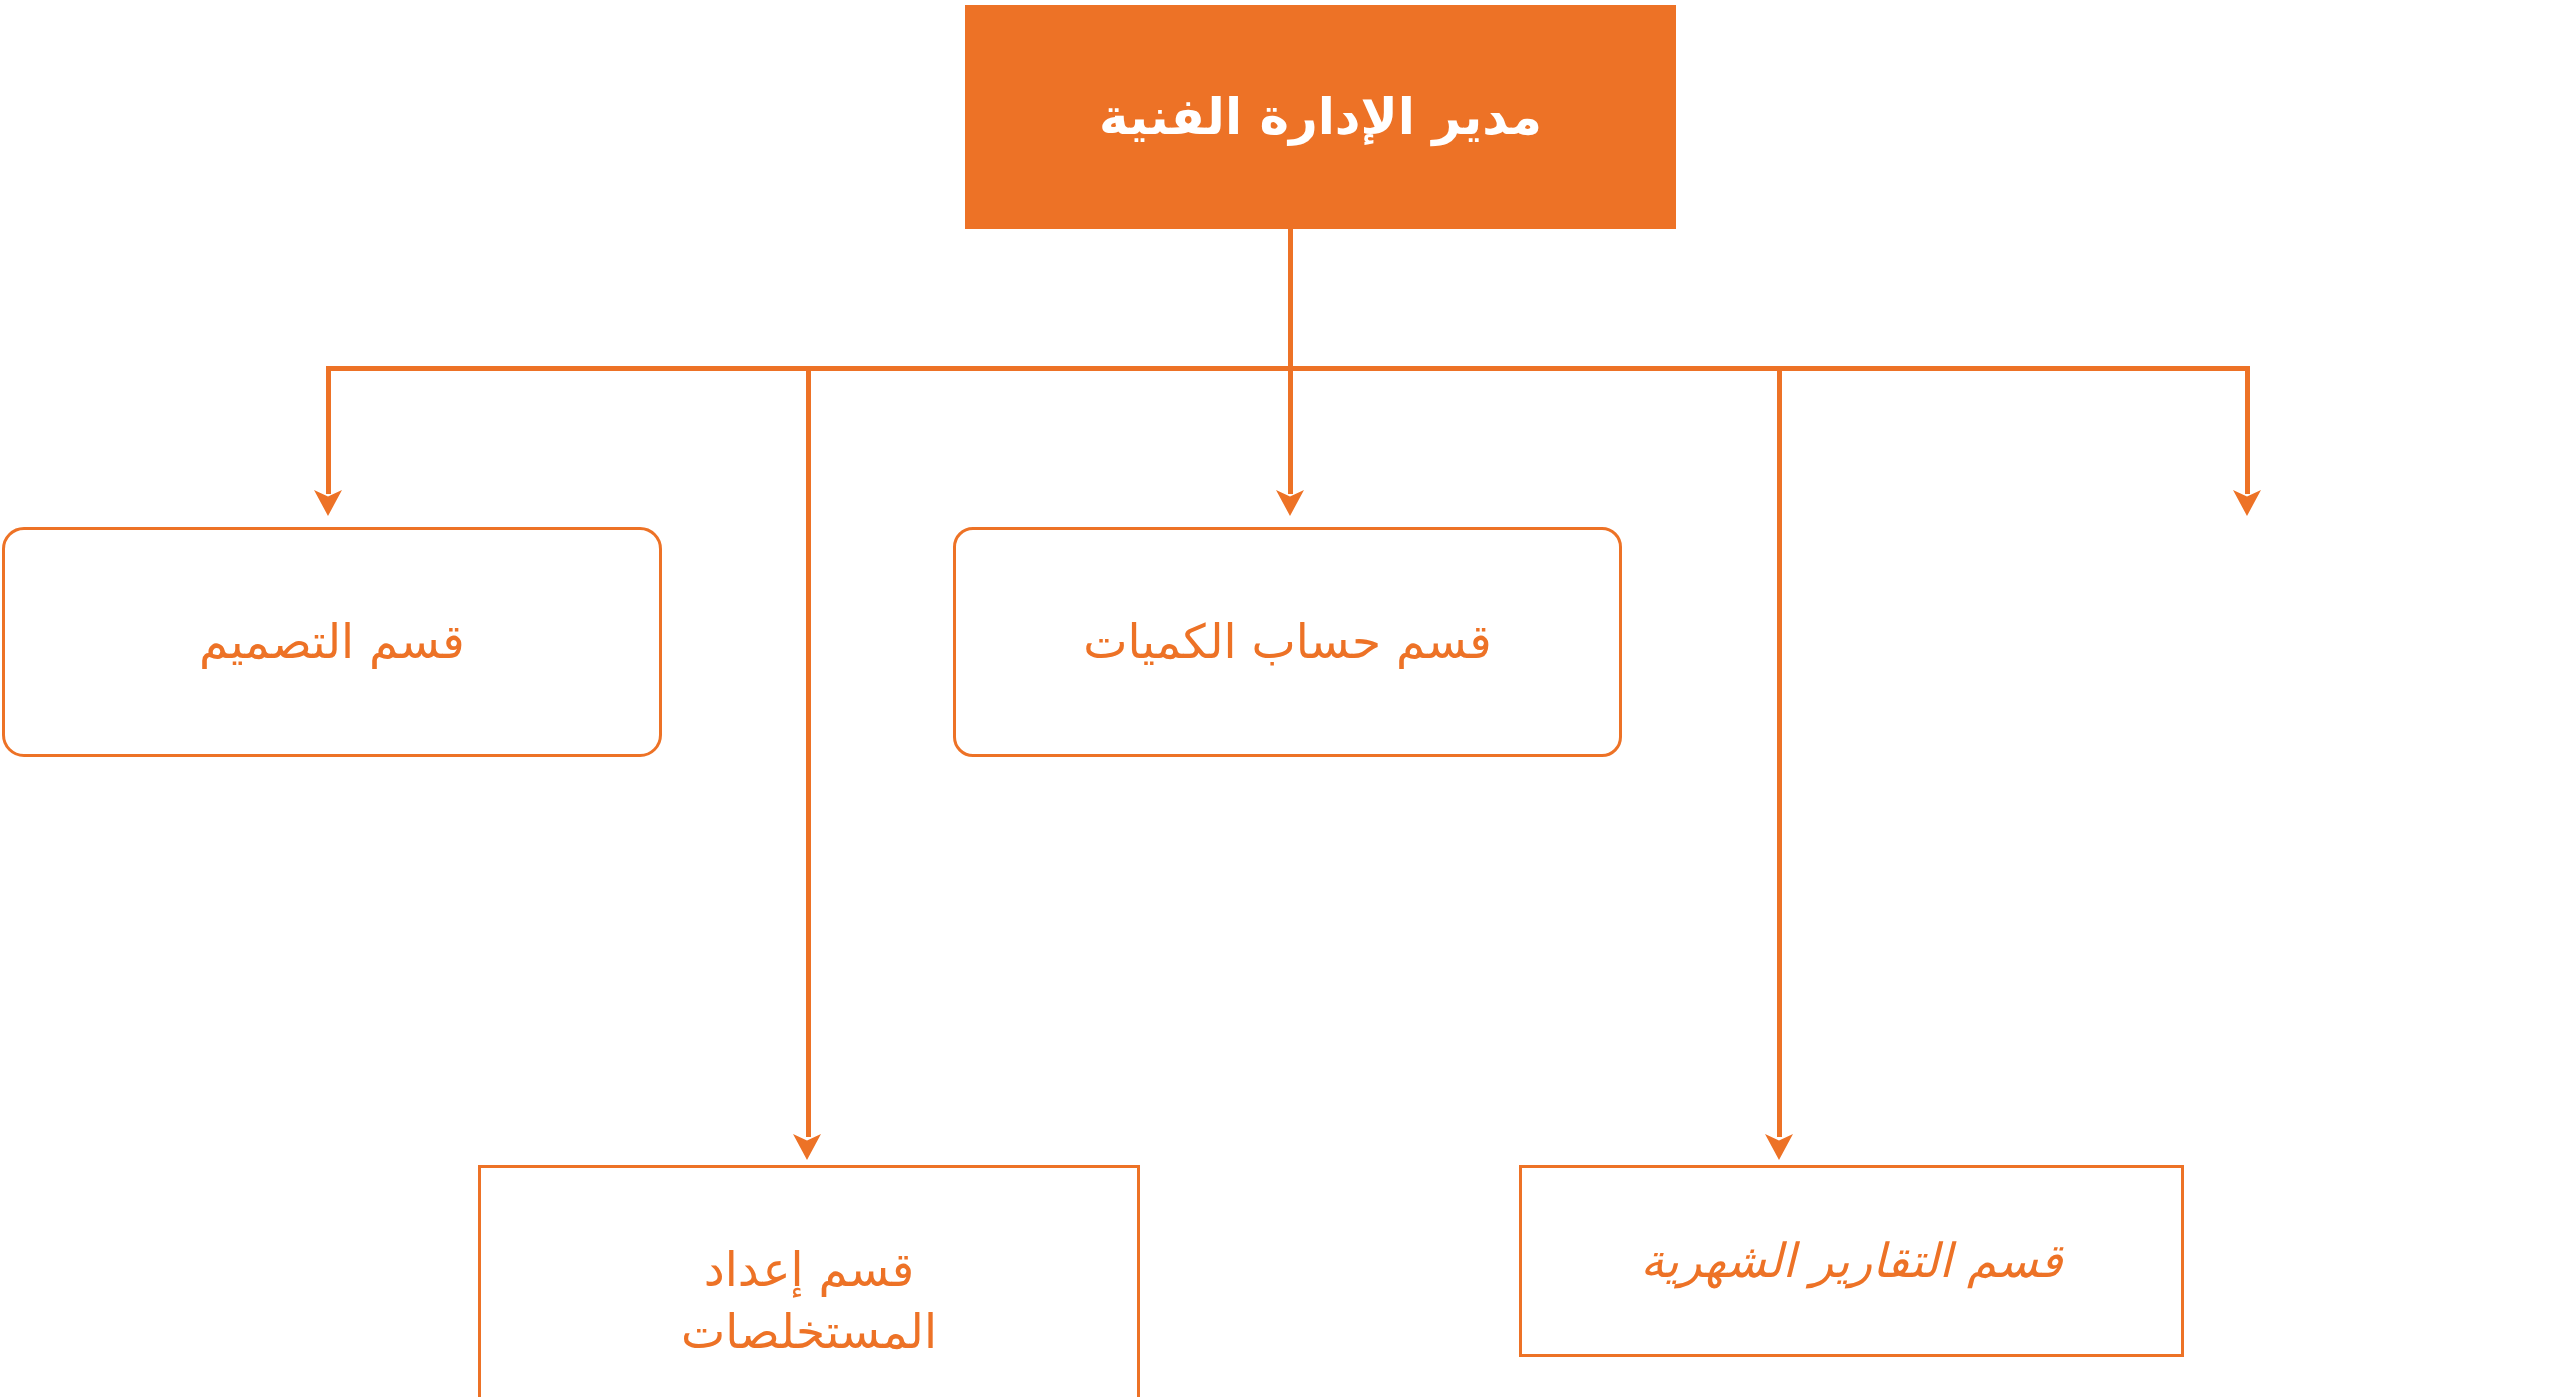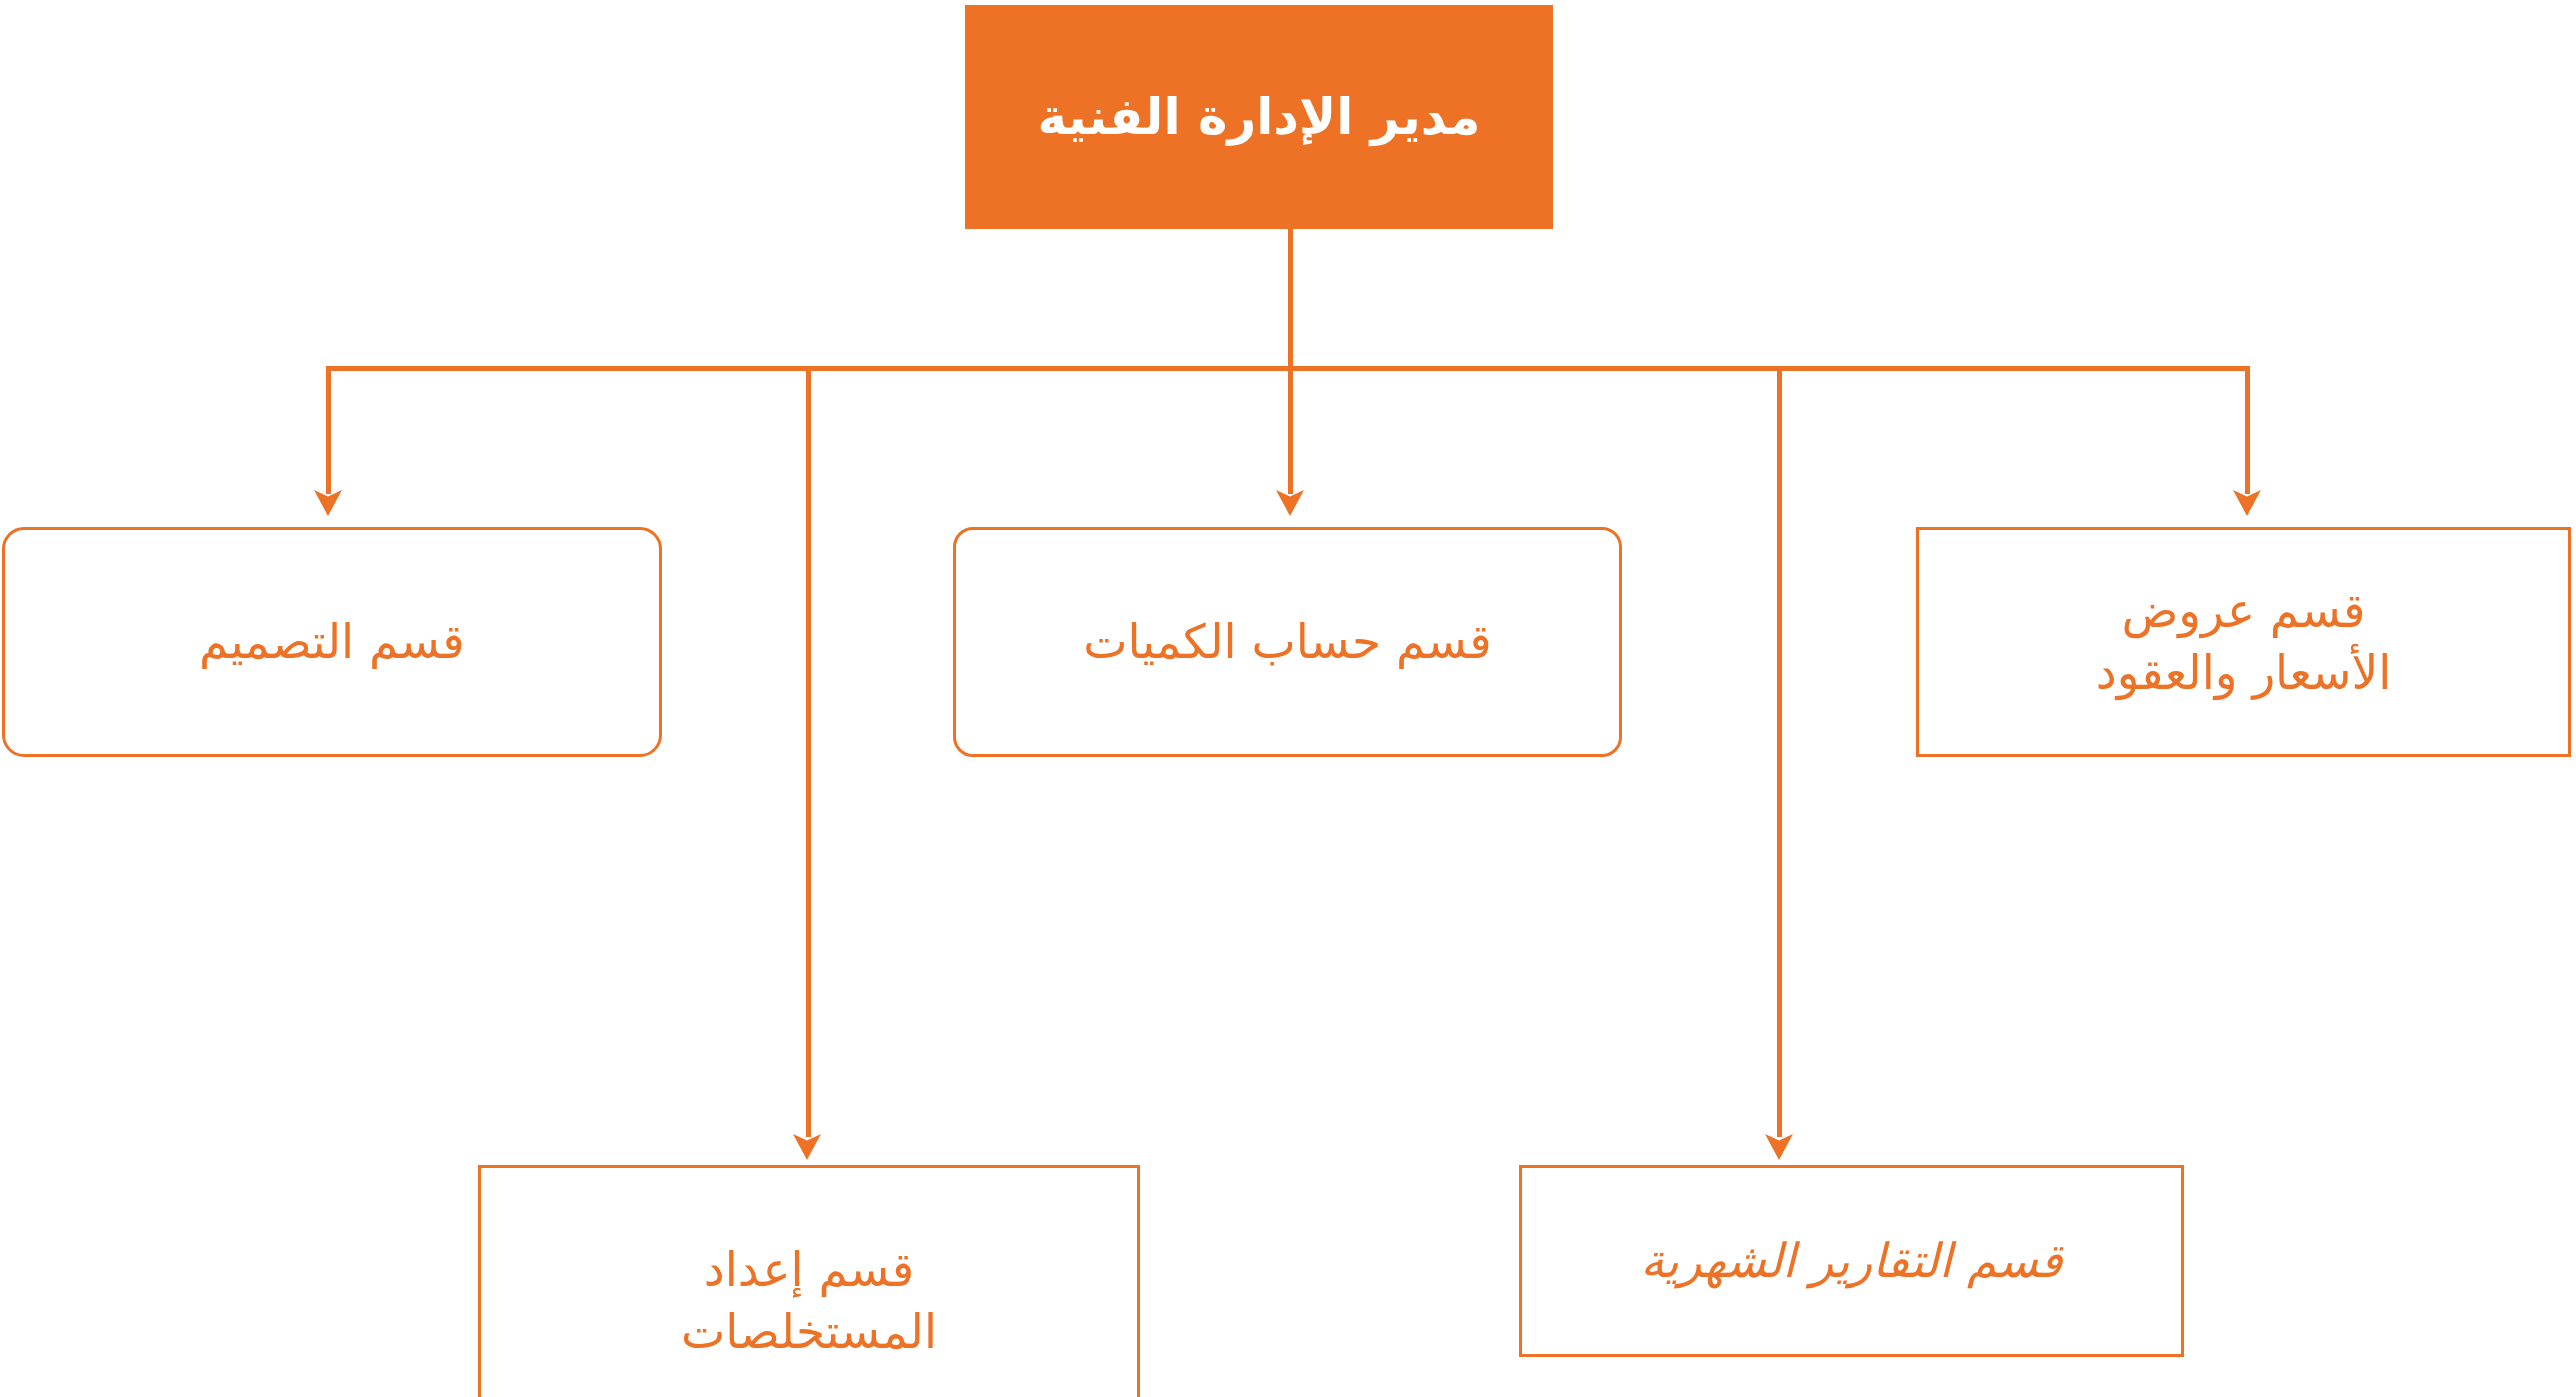--- a/index.html
+++ b/index.html
@@ -51,21 +51,21 @@
     height: 26px;
     background: var(--accent);
     clip-path: polygon(0 0, 50% 25%, 100% 0, 50% 100%);
   }
 </style>
 </head>
 <body>
 
 <div class="canvas">
 
-  <div class="node node-root" style="left:965px; top:4.7px; width:588px; height:224px;">
+  <div class="node node-root" style="left:965px; top:4.7px; width:711px; height:224px;">
     <span>مدير الإدارة الفنية</span>
   </div>
 
   <div class="line" style="left:1288px; top:228px; width:4.7px; height:266px;"></div>
   <div class="line" style="left:326px; top:366px; width:1923px; height:4.7px;"></div>
 
   <div class="line" style="left:326px; top:366px; width:4.7px; height:128px;"></div>
   <div class="arrowhead" style="left:314px; top:490px;"></div>
 
   <div class="arrowhead" style="left:1276px; top:490px;"></div>
@@ -80,24 +80,20 @@
   <div class="arrowhead" style="left:1765px; top:1134px;"></div>
 
   <div class="node node-child" style="left:1.9px; top:527px; width:660px; height:230px;border-radius:22px;">
     <span>قسم التصميم</span>
   </div>
 
   <div class="node node-child" style="left:953px; top:527px; width:669px; height:230px;border-radius:20px;">
     <span>قسم حساب الكميات</span>
   </div>
 
-  <div class="node node-child" style="left:1916px; top:527px; width:655px; height:230px;">
-    <span>قسم عروض</span>
-    <span>الأسعار والعقود</span>
-  </div>
 
   <div class="node node-child" style="left:478px; top:1165px; width:662px; height:272px;">
     <span>قسم إعداد</span>
     <span>المستخلصات</span>
   </div>
 
   <div class="node node-child" style="left:1519px; top:1165px; width:665px; height:192px;font-style:italic;">
     <span>قسم التقارير الشهرية</span>
   </div>
 

